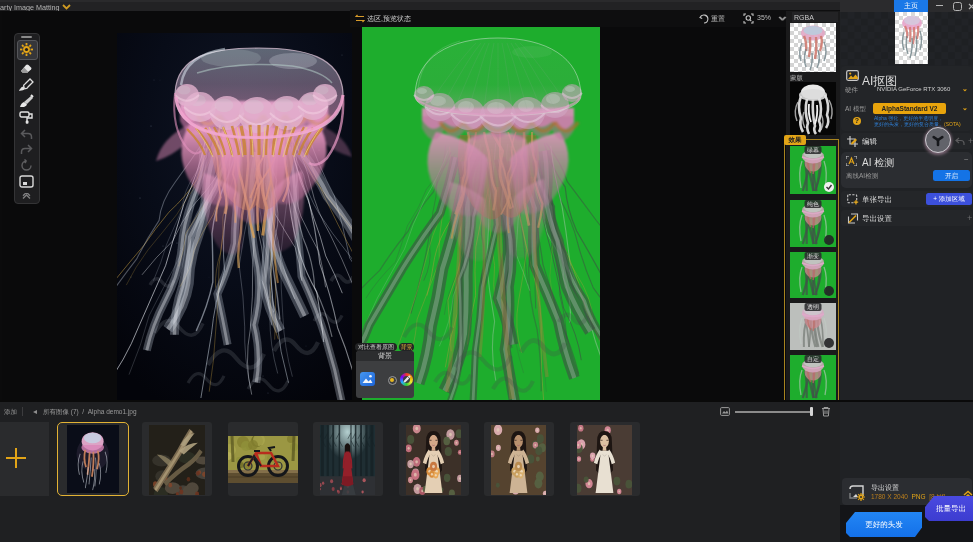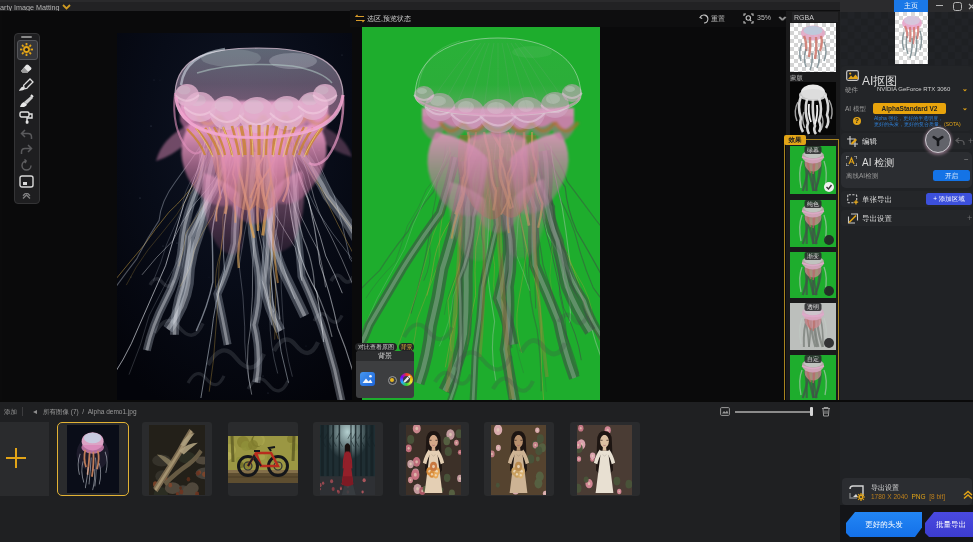--- a/index.html
+++ b/index.html
@@ -686,21 +686,21 @@
   <div class="abs" style="left:871px;top:483px;color:#dedede;font-size:7px;">导出设置</div>
   <div class="abs" style="left:871px;top:493px;color:#bc7f1c;font-size:6.5px;">1780 X 2040&nbsp;&nbsp;<span style="color:#e2a417;">PNG</span>&nbsp;&nbsp;[8 bit]</div>
   <svg class="abs" style="left:963px;top:490px;" width="10" height="10" viewBox="0 0 10 10">
     <path d="M1 5 L5 1.5 L9 5 M1 8.5 L5 5 L9 8.5" fill="none" stroke="#e2a417" stroke-width="1.5"></path>
   </svg>
 
   <div class="abs" style="left:840px;top:505px;width:133px;height:37px;background:#141518;"></div>
   <div class="abs" style="left:846px;top:512px;width:76px;height:25px;background:linear-gradient(180deg,#2286f5,#1470e8);
     clip-path:polygon(9px 0,100% 0,100% 62%,calc(100% - 7px) 100%,4px 100%,0 calc(100% - 4px),0 11px);
     color:#fff;font-size:7.5px;line-height:25px;text-align:center;">更好的头发</div>
-  <div class="abs" style="left:925px;top:512px;width:48px;height:25px;background:linear-gradient(180deg,#4a4ae0,#3c3cd0);
+  <div class="abs" style="left:925px;top:496px;width:48px;height:25px;background:linear-gradient(180deg,#4a4ae0,#3c3cd0);
     clip-path:polygon(9px 0,100% 0,100% 100%,4px 100%,0 calc(100% - 4px),0 11px);
     color:#fff;font-size:7.5px;line-height:25px;text-align:center;padding-left:4px;box-sizing:border-box;">批量导出</div>
 
   <div class="abs" style="left:925px;top:127px;width:26px;height:26px;border-radius:50%;background:#62636a;
     border:1.6px solid #cfcbd2;box-shadow:0 1px 3px 1px rgba(225,175,205,.45);box-sizing:border-box;"></div>
   <svg class="abs" style="left:931px;top:133px;" width="14" height="14" viewBox="0 0 14 14">
     <g stroke="#17181c" stroke-width="2.6" stroke-linecap="round">
       <line x1="7" y1="7" x2="7" y2="12"></line>
         <line x1="7" y1="7" x2="2.7" y2="4.2"></line>
         <line x1="7" y1="7" x2="11.3" y2="4.2"></line>

